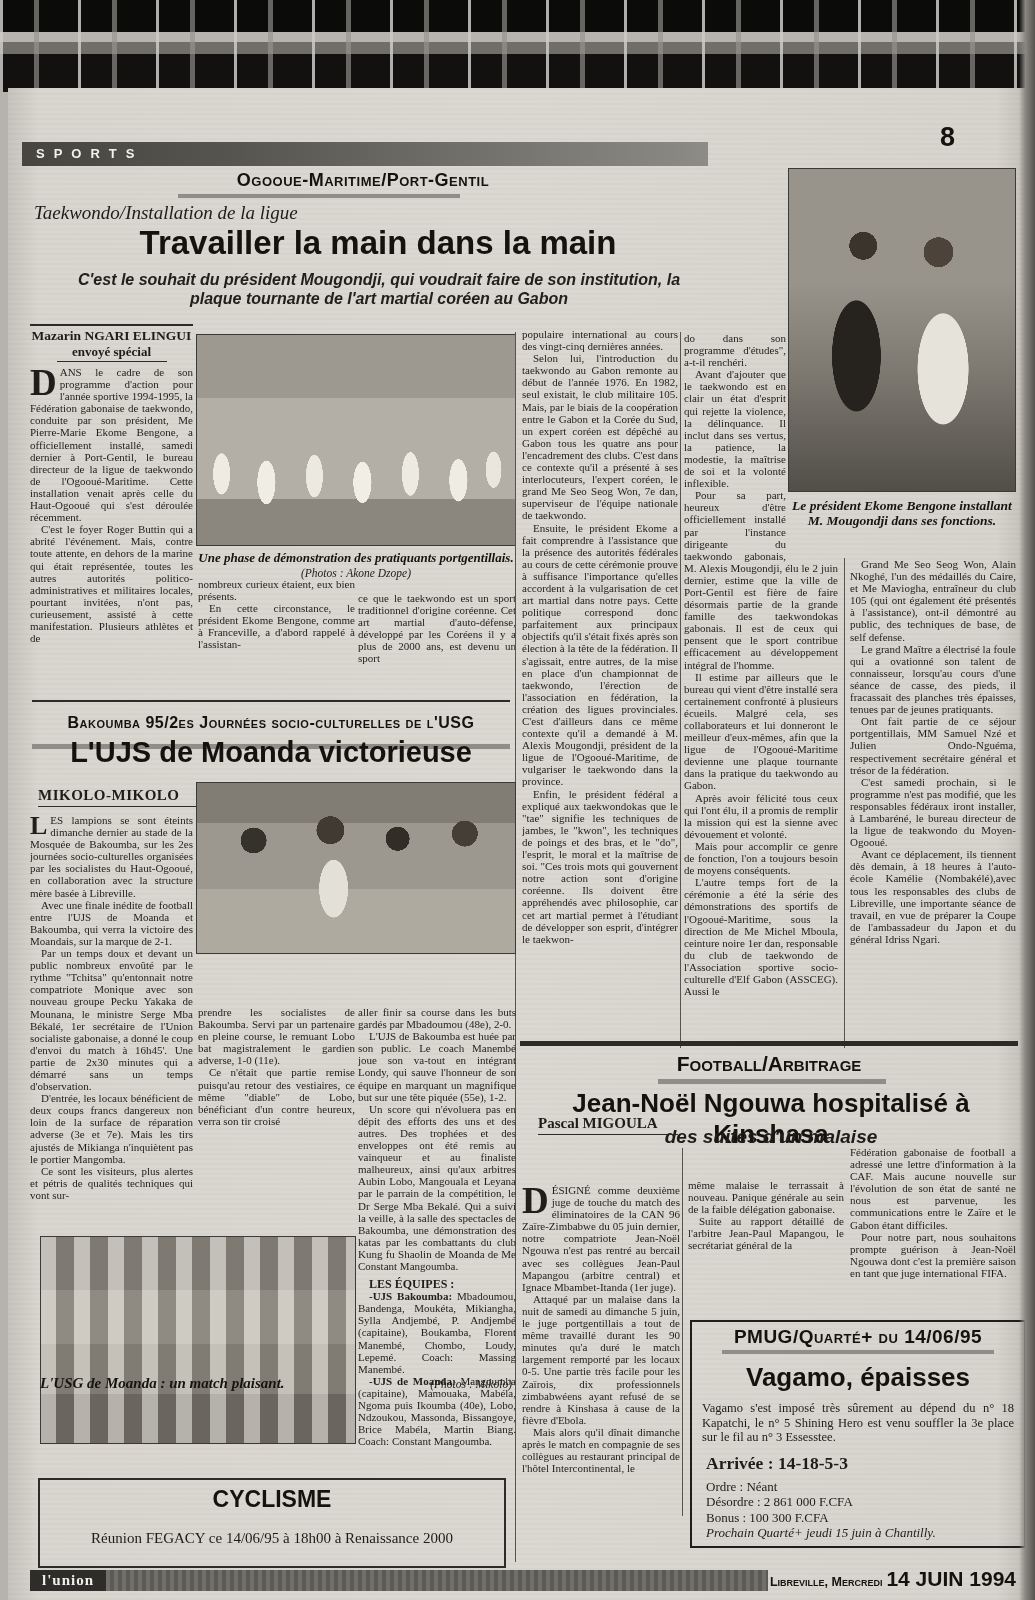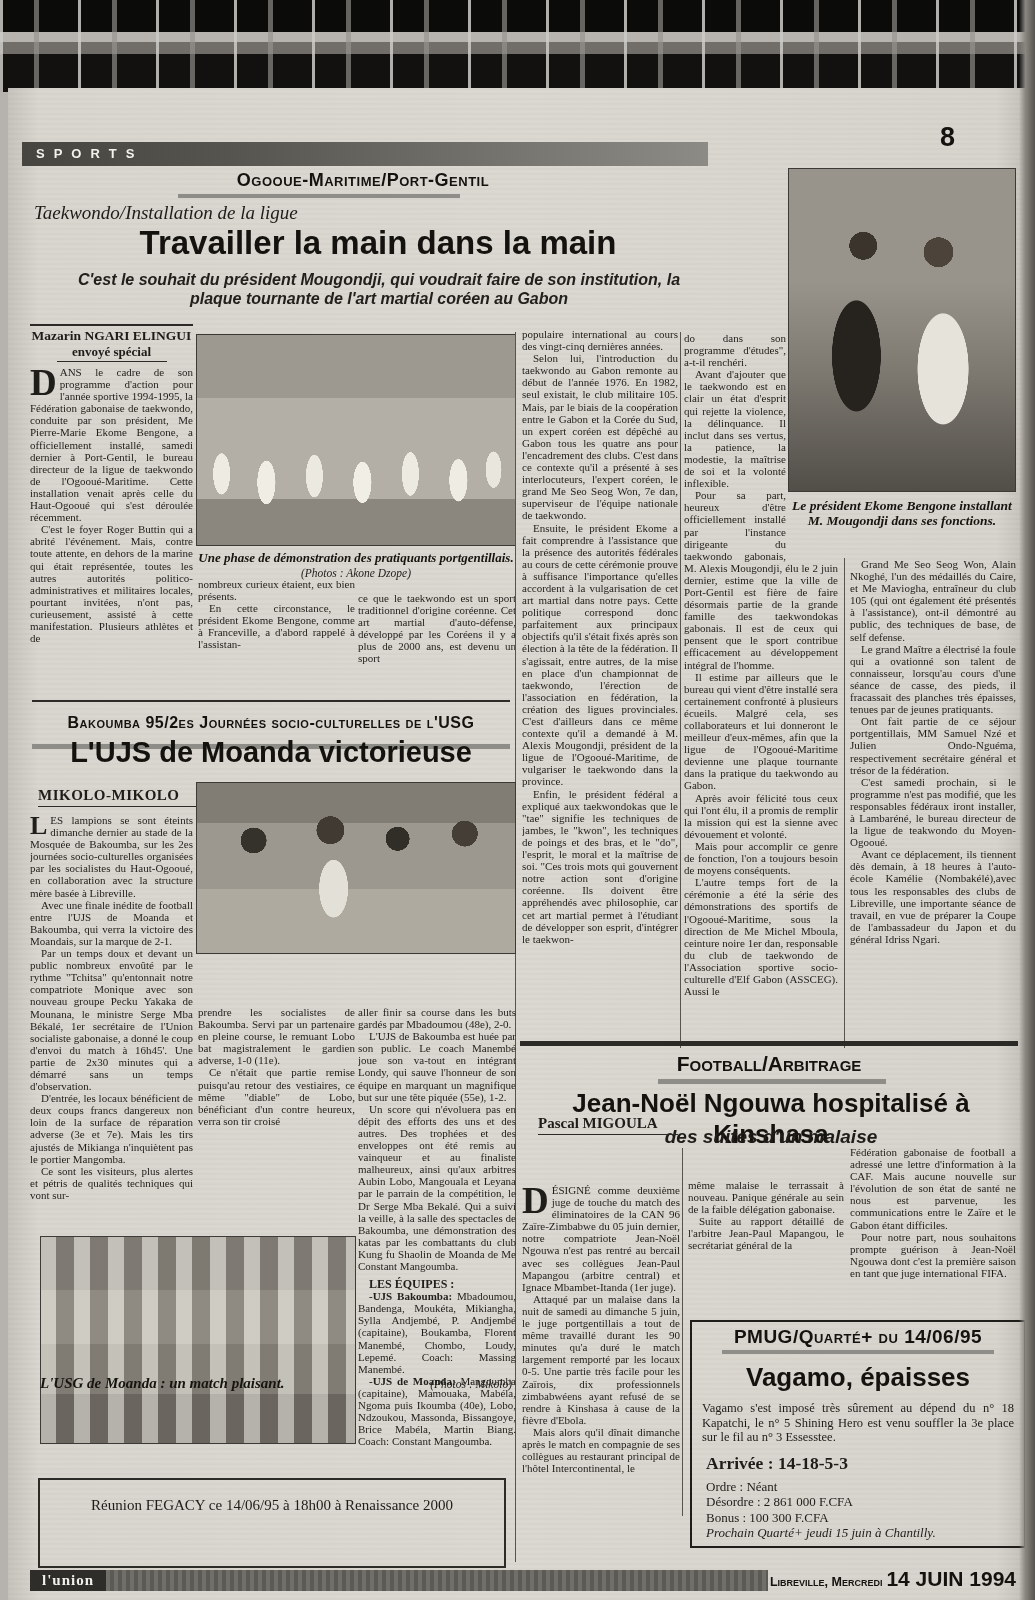--- a/index.html
+++ b/index.html
@@ -163,20 +163,21 @@
     <p><b>-UJS de Moanda:</b> <span>Mangoumba (capitaine), Mamouaka, Mabéla, Ngoma puis Ikoumba (40e), Lobo, Ndzoukou, Massonda, Bissangoye, Brice Mabéla, Martin Biang. Coach: Constant Mangoumba.</span></p>
   </div>
 
   <div class="abs photo team-photo" style="left:32px;top:1148px;width:316px;height:208px;"></div>
   <div class="abs" style="left:32px;top:1288px;width:472px;display:flex;justify-content:space-between;align-items:baseline;">
     <span class="cap" style="font-size:15px;">L'USG de Moanda : un match plaisant.</span>
     <span class="credit">(Photos : Mikolo)</span>
   </div>
 
   <div class="abs" style="left:30px;top:1390px;width:468px;height:90px;border:2px solid #2d2b27;box-sizing:border-box;">
+    <div class="hl" style="text-align:center;font-size:23px;margin-top:6px;">CYCLISME</div>
     <div style="text-align:center;font:15px/18px 'Liberation Serif',serif;margin-top:16px;">Réunion FEGACY ce 14/06/95 à 18h00 à Renaissance 2000</div>
   </div>
 
   <div class="abs rule" style="left:512px;top:953px;width:498px;height:5px;"></div>
   <div class="abs hl sc" style="left:512px;top:964px;width:498px;text-align:center;font-size:21px;">Football/Arbitrage</div>
   <div class="abs grule" style="left:650px;top:991px;width:228px;height:5px;"></div>
   <div class="abs hl" style="left:512px;top:1000px;width:502px;text-align:center;font-size:26px;">Jean-Noël Ngouwa hospitalisé à Kinshasa</div>
   <div class="abs" style="left:512px;top:1038px;width:502px;text-align:center;font:italic bold 19px/22px 'Liberation Sans',sans-serif;">des suites d'un malaise</div>
   <div class="abs" style="left:530px;top:1026px;width:140px;font:bold 15px/18px 'Liberation Serif',serif;border-bottom:1.5px solid #2b2a27;padding-bottom:2px;">Pascal MIGOULA</div>
 

